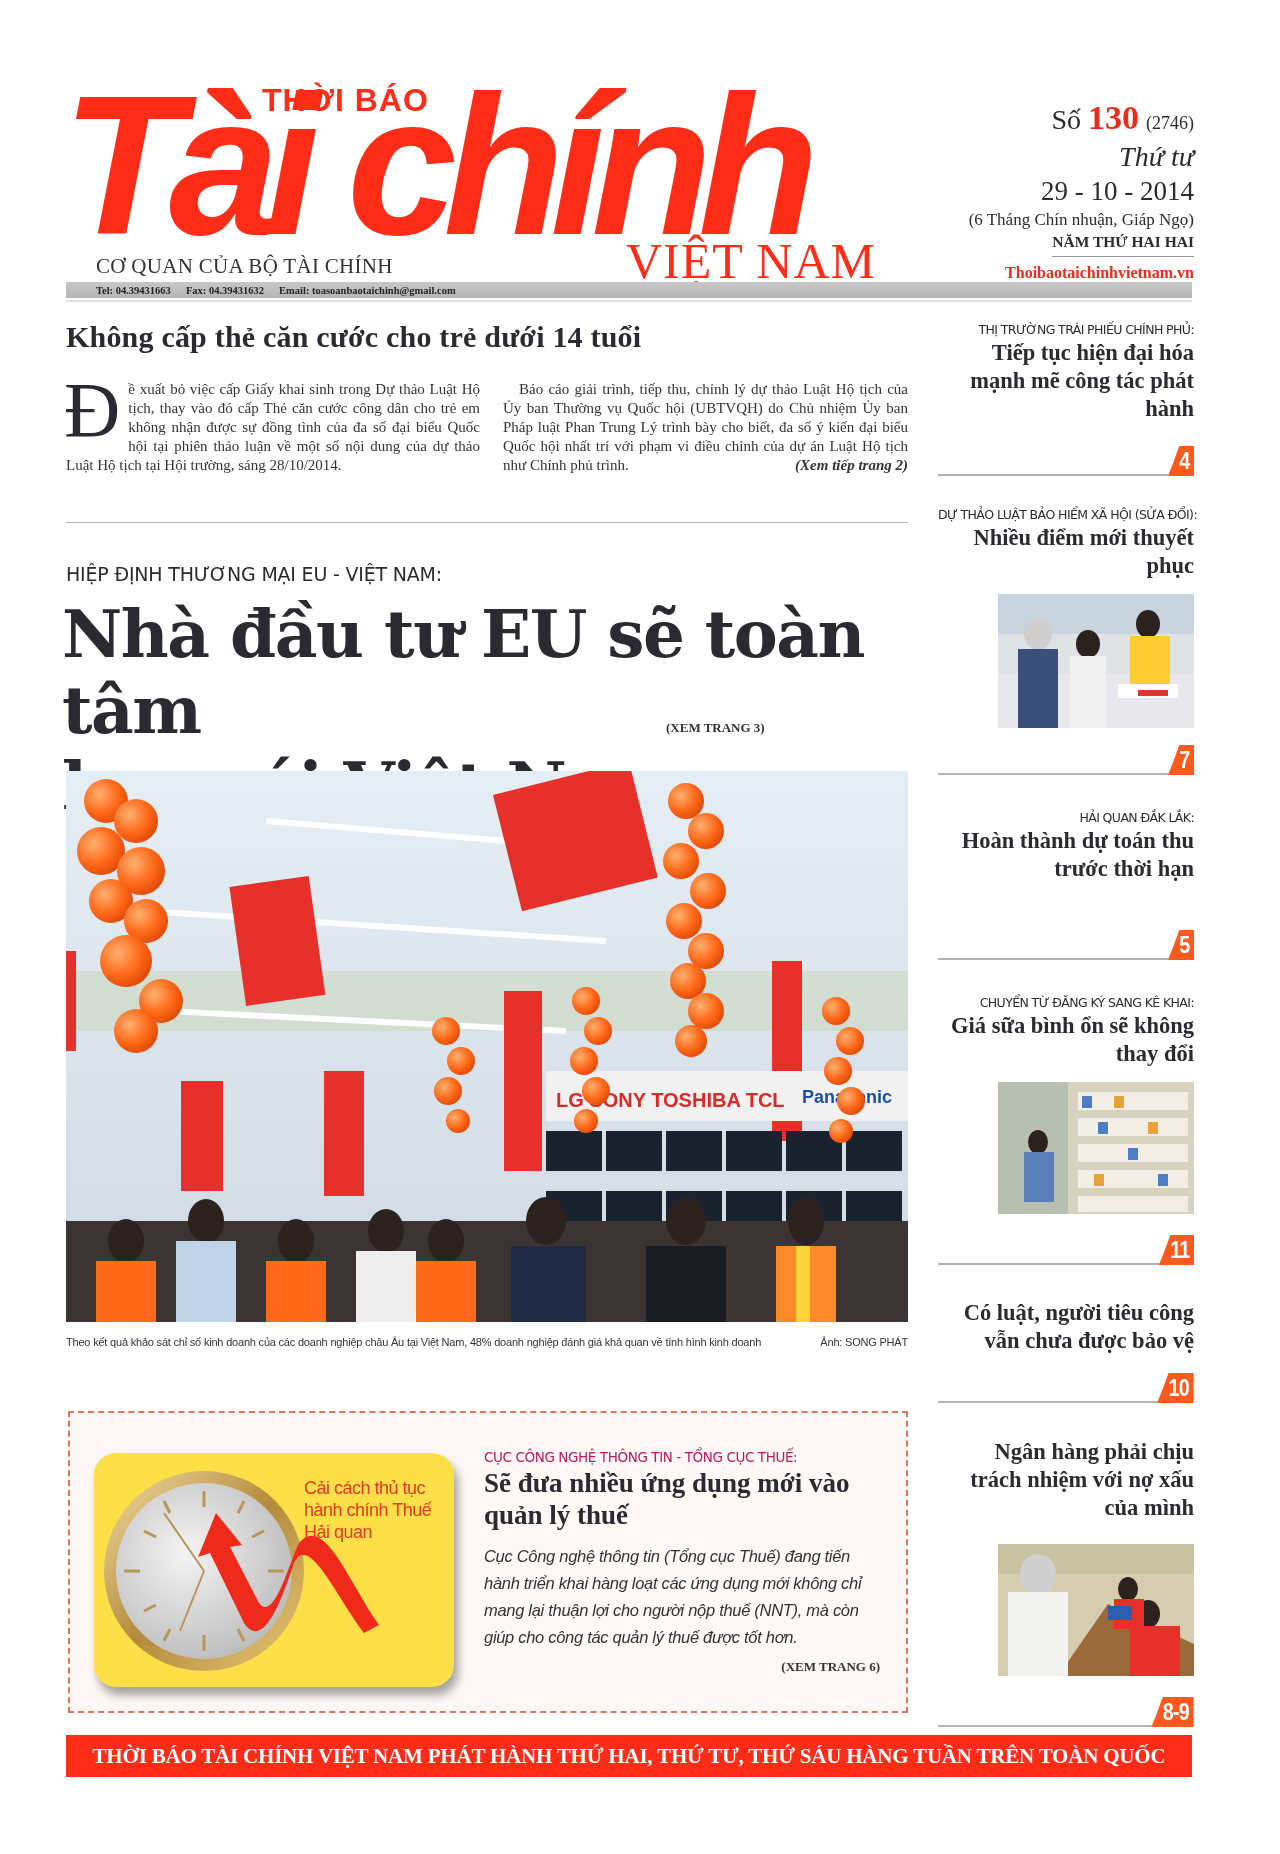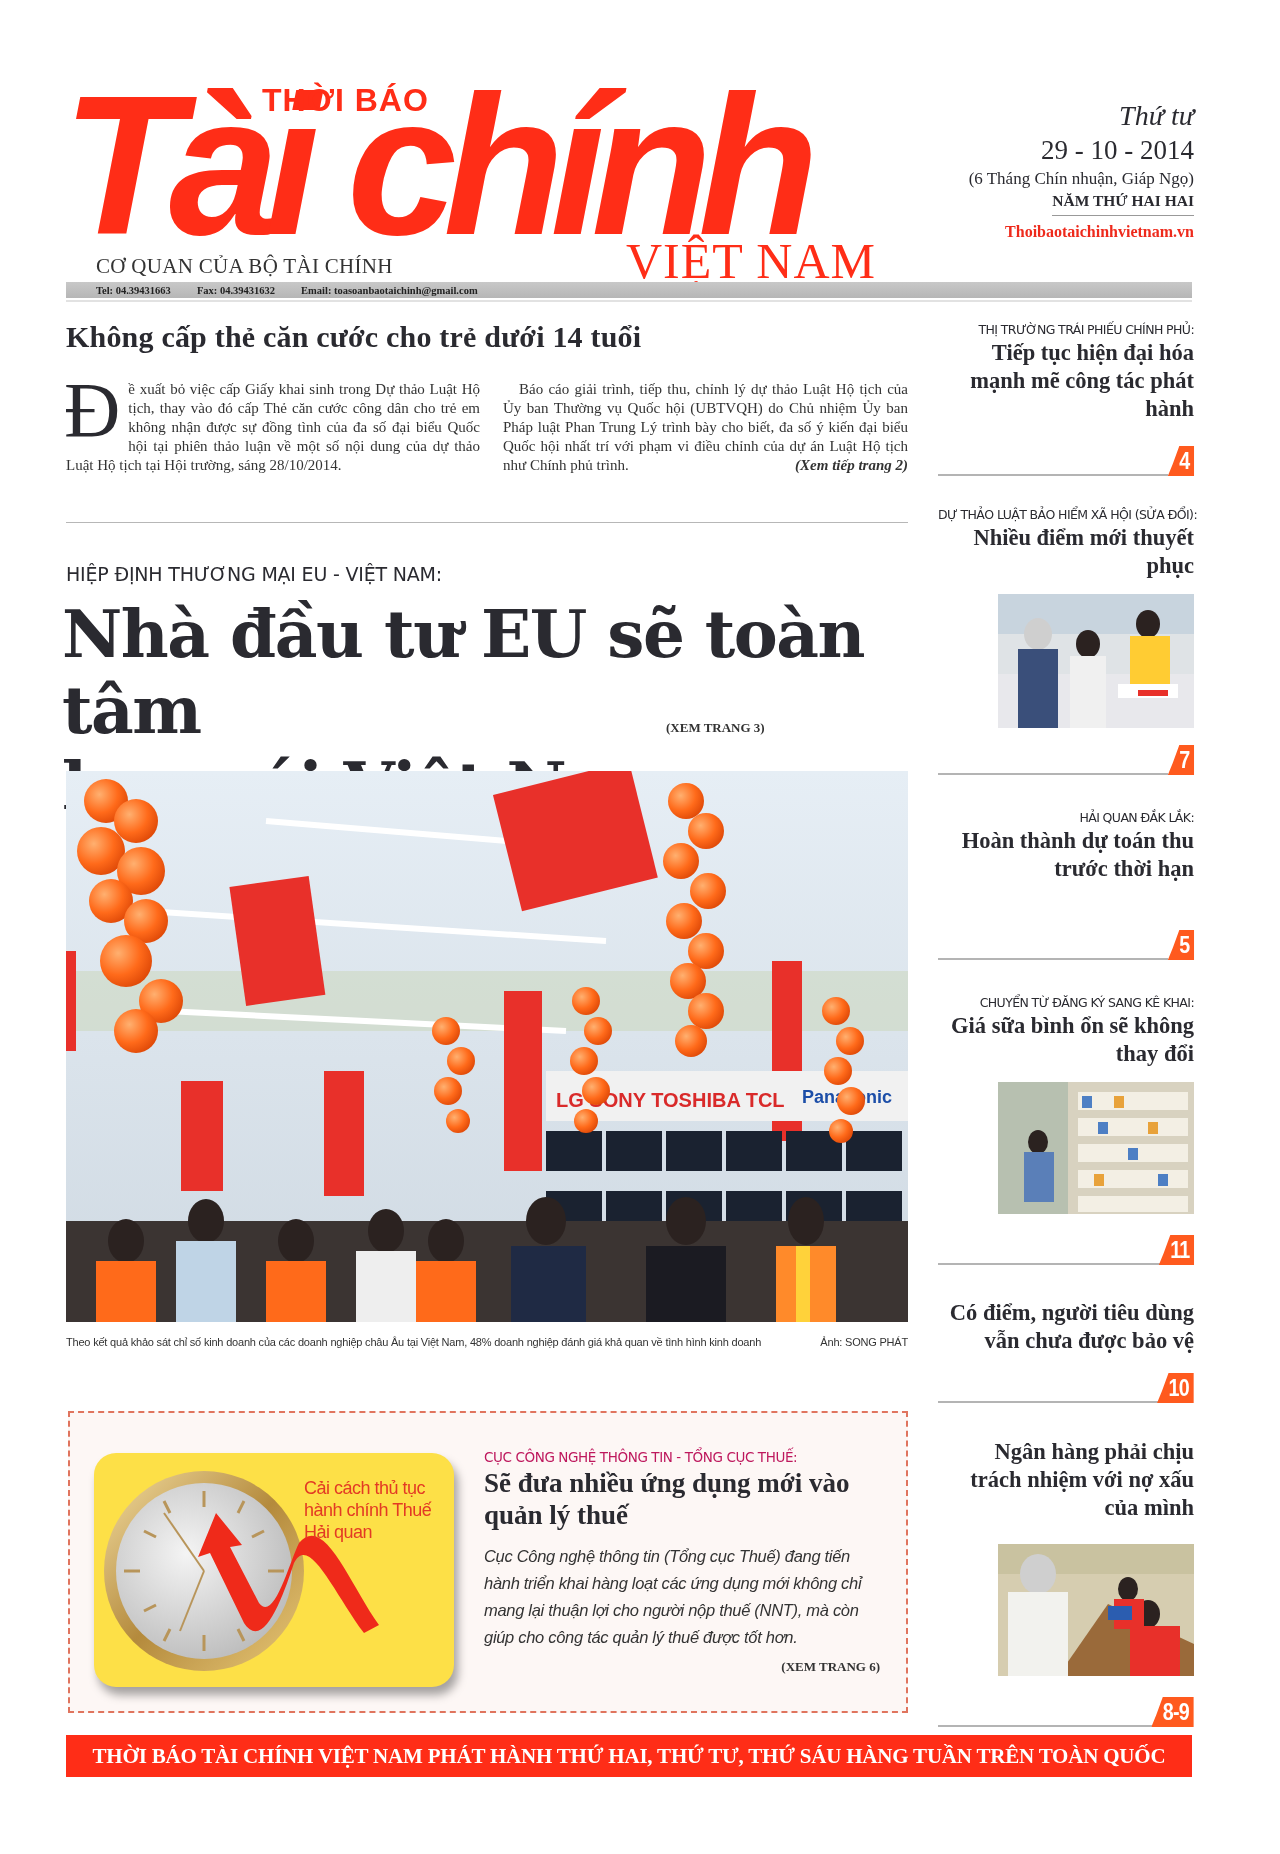--- a/index.html
+++ b/index.html
@@ -6,21 +6,21 @@
   html, body { width: 1280px; height: 1854px; background: #ffffff; overflow: hidden; }
   body { position: relative; font-family: "Liberation Serif", serif; color: #2a2a30; }
   .abs { position: absolute; }
 
   
   .mast-logo { left: 66px; top: 76px; width: 810px; height: 200px; }
   .mast-thoibao { position: absolute; left: 196px; top: 6px; font-family: "Liberation Sans", sans-serif; font-weight: 900; font-size: 32px; color: #ff2d17; letter-spacing: 1px; }
   .mast-taichinh { position: absolute; left: -4px; top: -10px; font-family: "Liberation Sans", sans-serif; font-weight: 900; font-size: 198px; line-height: 200px; color: #ff2d17; letter-spacing: -14px; transform: scaleX(1.0); transform-origin: left; font-style: italic; }
   .mast-vietnam { position: absolute; right: 0; top: 160px; font-family: "Liberation Serif", serif; font-size: 50px; color: #ff2d17; line-height: 50px; letter-spacing: 1px; }
   .mast-coquan { position: absolute; left: 30px; top: 178px; font-family: "Liberation Serif", serif; font-size: 21px; color: #333; letter-spacing: 0.3px; }
-  .contact-bar { left: 66px; top: 282px; width: 1126px; height: 16px; background: linear-gradient(#c8c8c8, #b6b6b6); display: flex; align-items: center; padding-left: 30px; gap: 26px; font-family: "Liberation Serif", serif; font-weight: bold; font-size: 10.5px; color: #222; }
+  .contact-bar { left: 66px; top: 282px; width: 1126px; height: 16px; background: linear-gradient(#c8c8c8, #b6b6b6); display: flex; align-items: center; padding-left: 30px; gap: 15px; font-family: "Liberation Serif", serif; font-weight: bold; font-size: 10.5px; color: #222; }
   .contact-bar::after { content: ""; position: absolute; left: 0; right: 0; bottom: -4px; height: 2px; background: #e2e2e2; }
 
   .issue { right: 86px; top: 100px; width: 300px; text-align: right; color: #2a2a30; }
   .issue-line1 { font-size: 28px; line-height: 36px; }
   .issue-so { font-size: 28px; }
   .issue-num { font-size: 34px; font-weight: bold; color: #ee2a1c; }
   .issue-total { font-size: 18px; }
   .issue-day { font-size: 28px; font-style: italic; line-height: 32px; }
   .issue-date { font-size: 27px; line-height: 36px; }
   .issue-lunar { font-size: 17px; line-height: 22px; }
@@ -75,20 +75,25 @@
   <div class="mast-coquan">CƠ QUAN CỦA BỘ TÀI CHÍNH</div>
   <div class="mast-vietnam">VIỆT NAM</div>
 </div>
 <div class="abs contact-bar">
   <span>Tel: 04.39431663</span>
   <span>Fax: 04.39431632</span>
   <span>Email: toasoanbaotaichinh@gmail.com</span>
 </div>
 
 <div class="abs issue">
+  <div class="issue-line1">
+    <span class="issue-so">Số</span>
+    <span class="issue-num">130</span>
+    <span class="issue-total">(2746)</span>
+  </div>
   <div class="issue-day">Thứ tư</div>
   <div class="issue-date">29 - 10 - 2014</div>
   <div class="issue-lunar">(6 Tháng Chín nhuận, Giáp Ngọ)</div>
   <div><span class="issue-year">NĂM THỨ HAI HAI</span></div>
   <div class="issue-web">Thoibaotaichinhvietnam.vn</div>
 </div>
 
 <h2 class="abs top-title">Không cấp thẻ căn cước cho trẻ dưới 14 tuổi</h2>
 <div class="abs top-col1">
   <span class="dropcap">Đ</span><span>ề xuất bỏ việc cấp Giấy khai sinh trong Dự thảo Luật Hộ tịch, thay vào đó cấp Thẻ căn cước công dân cho trẻ em không nhận được sự đồng tình của đa số đại biểu Quốc hội tại phiên thảo luận về một số nội dung của dự thảo Luật Hộ tịch tại Hội trường, sáng 28/10/2014.</span>
@@ -337,21 +342,21 @@
         <rect x="26" y="70" width="30" height="50" fill="#5a7fb8"></rect>
     </svg>
   </div>
 </div>
 <div class="pg" style="left:938px; top:1235px; width:256px;text-align:right;">
   <div class="line" style="width:230px;"></div>
   <div class="badge">11</div>
 </div>
 
 <div class="abs side" style="top:1297px;">
-  <div class="side-title">Có điểm, người tiêu dùng vẫn chưa được bảo vệ</div>
+  <div class="side-title">Có luật, người tiêu công vẫn chưa được bảo vệ</div>
 </div>
 <div class="pg" style="left:938px; top:1373px; width:256px;">
   <div class="line" style="width:230px;"></div>
   <div class="badge">10</div>
 </div>
 
 <div class="abs side" style="top:1436px;">
   <div class="side-title">Ngân hàng phải chịu trách nhiệm với nợ xấu của mình</div>
   <div class="side-thumb" style="margin-top:22px;">
     <svg viewBox="0 0 196 132" preserveAspectRatio="none">

